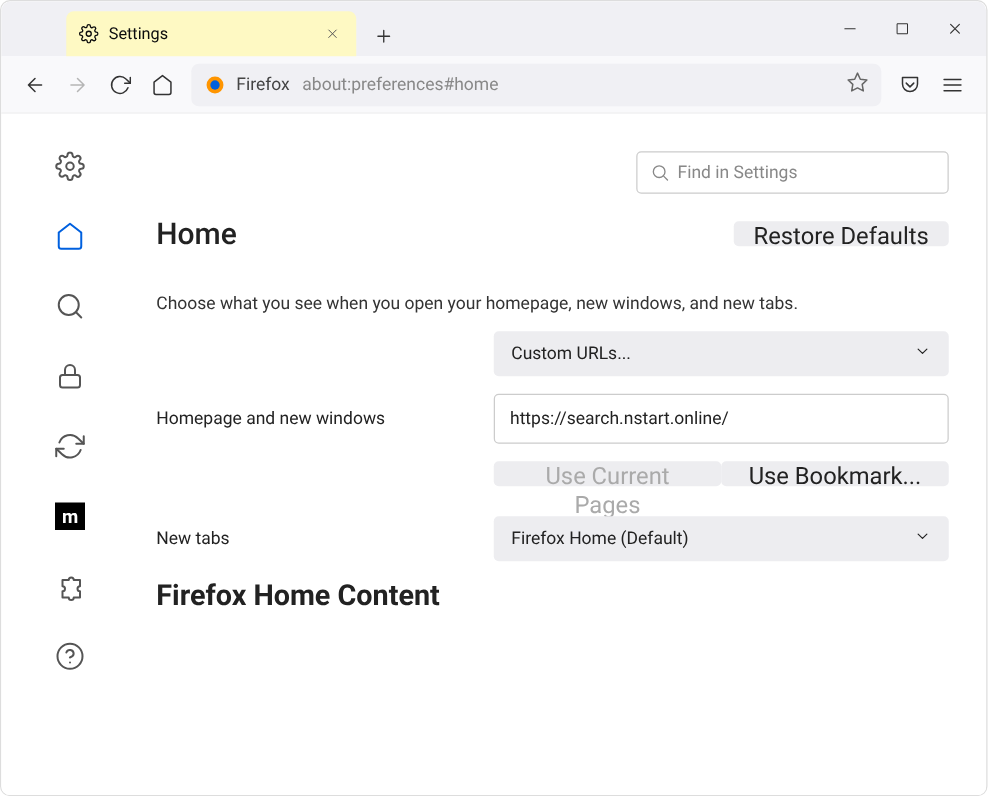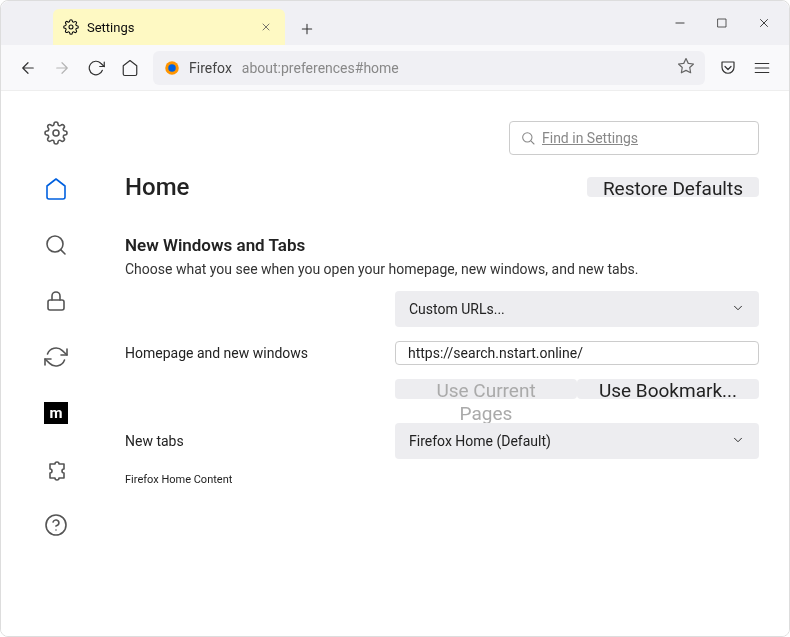--- a/index.html
+++ b/index.html
@@ -19,37 +19,37 @@
 .urlbar .ff-logo { width:18px; height:18px; margin-right:8px; }
 .urlbar .ff-text { color:#444; margin-right:10px; }
 .urlbar .url-text { color:#888; }
 .urlbar .star { margin-left:auto; color:#666; }
 .content { display:flex; height:calc(100% - 90px); background:#fff; }
 .sidebar { width:110px; display:flex; flex-direction:column; align-items:center; padding-top:28px; gap:28px; }
 .sidebar-item { width:28px; height:28px; display:flex; align-items:center; justify-content:center; color:#555; cursor:pointer; }
 .sidebar-item.active { color:#0060df; }
 .main { flex:1; padding:30px 30px 0 14px; overflow:hidden; }
 .search-row { display:flex; justify-content:flex-end; margin-bottom:18px; }
-.find-box { width:250px; height:34px; border:1px solid #ccc; border-radius:4px; display:flex; align-items:center; padding:0 10px; color:#888; font-size:14px;text-decoration:underline; }
+.find-box { width:250px; height:34px; border:1px solid #ccc; border-radius:4px; display:flex; align-items:center; padding:0 10px; color:#888; font-size:14px; }
 .find-box svg { margin-right:6px; }
 .title-row { display:flex; align-items:center; justify-content:space-between; margin-bottom:34px; }
 .page-title { font-size:24px; font-weight:500; color:#222; }
 .btn { background:#ededf0; border:none; height:20px; padding:0 16px; border-radius:4px; font-size:19px; color:#222; cursor:pointer; }
 .btn.disabled { color:#aaa; }
 .section-heading { font-size:17px; font-weight:600; color:#222; margin-bottom:6px; }
 .section-desc { font-size:14px; color:#333; margin-bottom:14px; }
 .form-row { display:flex; align-items:center; margin-bottom:14px; }
 .form-label { width:270px; font-size:14px; color:#222; }
 .form-control { flex:1; }
 .select-box { width:100%; height:36px; background:#ededf0; border-radius:4px; display:flex; align-items:center; padding:0 14px; font-size:14px; color:#222; cursor:pointer; position:relative; }
 .chevron { margin-left:auto; }
-.text-input { width:100%; height:24px; border:1px solid #ccc; border-radius:4px; padding:0 12px; font-size:14px; color:#222; }
+.text-input { width:100%; height:40px; border:1px solid #ccc; border-radius:4px; padding:0 12px; font-size:14px; color:#222; }
 .btn-row { display:flex; gap:0; margin-left:270px; margin-bottom:24px; }
 .btn-row .btn { flex:1; }
-.section-heading2 { font-size:11px; font-weight:400; color:#222; }
+.section-heading2 { font-size:23px; font-weight:700; color:#222; }
 svg { stroke:currentColor; fill:none; stroke-width:1.6; stroke-linecap:round; stroke-linejoin:round; }
 .mw-box { width:24px; height:22px; background:#000; color:#fff; display:flex; align-items:center; justify-content:center; font-weight:bold; font-size:15px; }
 </style>
 </head>
 <body>
 
 <div class="tab-bar">
   <div class="tab">
     <span class="tab-icon">
       <svg width="16" height="16" viewBox="0 0 24 24">
@@ -192,21 +192,20 @@
           </svg>
         <span>Find in Settings</span>
       </div>
     </div>
 
     <div class="title-row">
       <h1 class="page-title">Home</h1>
       <button class="btn">Restore Defaults</button>
     </div>
 
-    <h2 class="section-heading">New Windows and Tabs</h2>
     <p class="section-desc">Choose what you see when you open your homepage, new windows, and new tabs.</p>
 
     <div class="form-row">
       <div class="form-label"></div>
       <div class="form-control">
         <div class="select-box">
           <span>Custom URLs...</span>
           <span class="chevron"><svg width="14" height="14" viewBox="0 0 24 24">
                 <path d="M6 9l6 6 6-6"></path>
               </svg></span>

